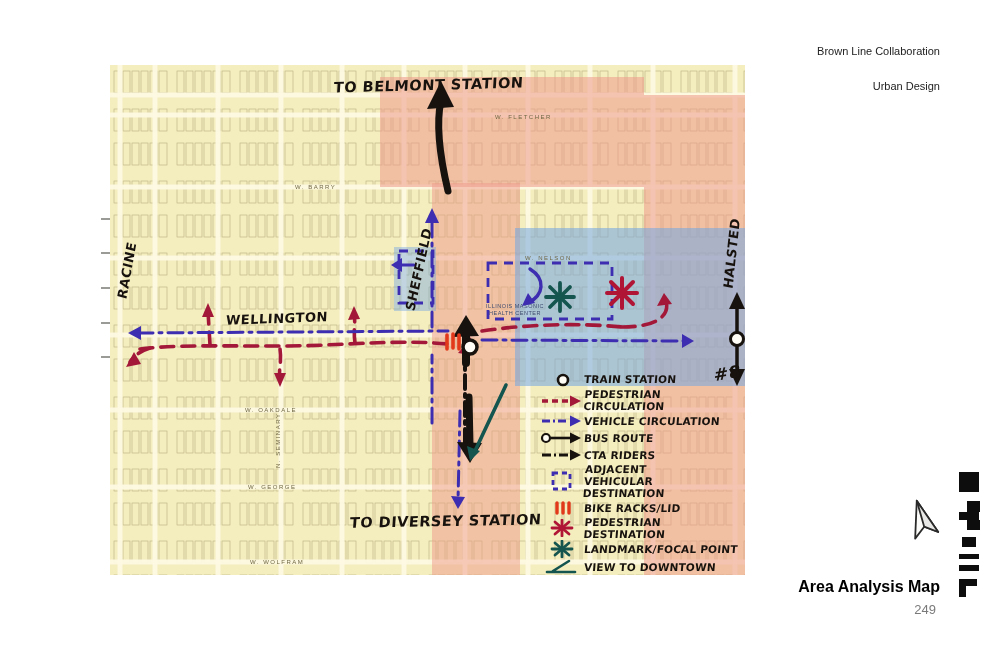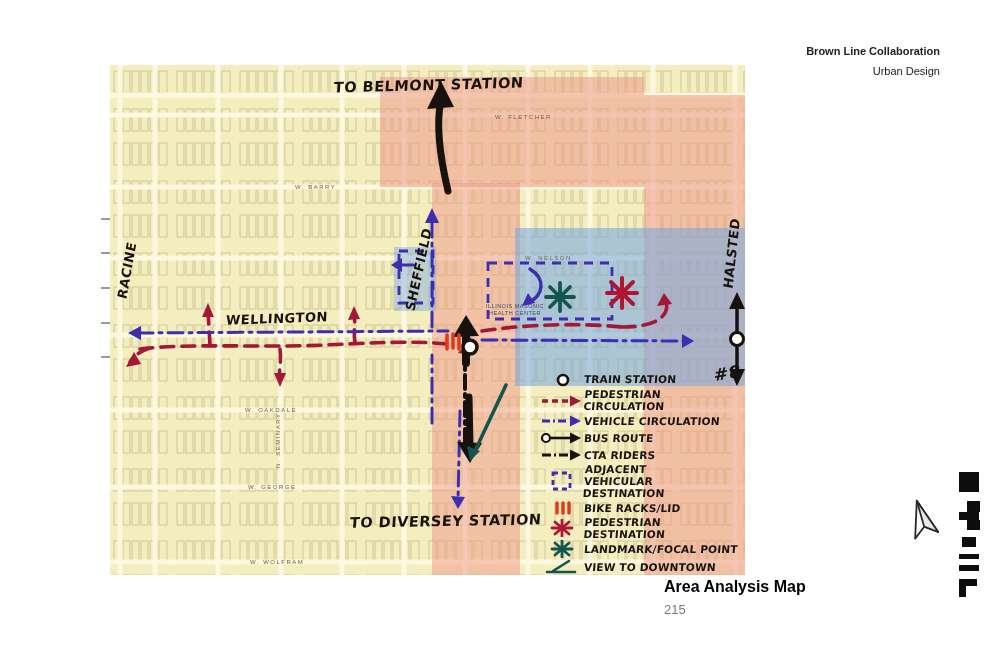--- a/index.html
+++ b/index.html
@@ -4,25 +4,25 @@
 <style>
   * { margin:0; padding:0; box-sizing:border-box; }
   body { width:1000px; height:647px; background:#ffffff; font-family:"Liberation Sans", sans-serif; overflow:hidden; }
   .page { position:relative; width:1000px; height:647px; background:#fff; }
 
   
   .header-right { position:absolute; right:60px; top:36px; width:220px; text-align:right; }
   .logo-row { display:flex; justify-content:flex-end; align-items:center; gap:2px; }
   .speedlines { width:40px; height:13px; background:repeating-linear-gradient(to bottom,#9a9a9a 0 1.5px, transparent 1.5px 3.5px); margin-bottom:4px; }
   .cta-logo { font-style:italic; font-weight:900; font-size:27px; color:#8d8d8d; letter-spacing:-2px; line-height:1; }
-  .hdr-line1 { font-size:11px; color:#222; margin-top:9px;font-weight:bold; }
-  .hdr-line2 { font-size:11px; color:#222; margin-top:8px; }
-
-  
-  .footer-right { position:absolute; right:76px; top:578px; width:260px; }
+  .hdr-line1 { font-size:11px; color:#222; margin-top:9px; }
+  .hdr-line2 { font-size:11px; color:#222; margin-top:23px; }
+
+  
+  .footer-right { position:absolute; right:60px; top:578px; width:260px; text-align:right; }
   .footer-title { font-size:16px; font-weight:bold; color:#000; }
   .footer-page { font-size:13px; color:#7a7a7a; margin-top:6px; margin-right:4px; }
 
   
   .glyph-col { position:absolute; left:959px; top:472px; width:21px; }
   .glyph-col .g { background:#0d0d0d; margin-bottom:0; }
   .north-arrow { position:absolute; left:905px; top:497px; transform:rotate(-16deg); }
 
   
   .map { position:absolute; left:110px; top:65px; width:635px; height:510px; background:#f4edbe; overflow:hidden; }
@@ -341,16 +341,16 @@
     <div class="g" style="width:20px; height:8px;"></div>
     <div class="g" style="width:13px; height:10px; margin-left:8px;"></div>
     <div class="g" style="width:14px; height:10px; margin:7px 0 0 3px;"></div>
     <div class="g" style="width:20px; height:5px; margin-top:7px;"></div>
     <div class="g" style="width:20px; height:6px; margin-top:6px;"></div>
     <div style="width:18px; height:18px; margin-top:8px; border-top:7px solid #0d0d0d; border-left:7px solid #0d0d0d;"></div>
   </div>
 
   <div class="footer-right">
     <div class="footer-title">Area Analysis Map</div>
-    <div class="footer-page">215</div>
+    <div class="footer-page">249</div>
   </div>
 
 </div>
 
 </body></html>

